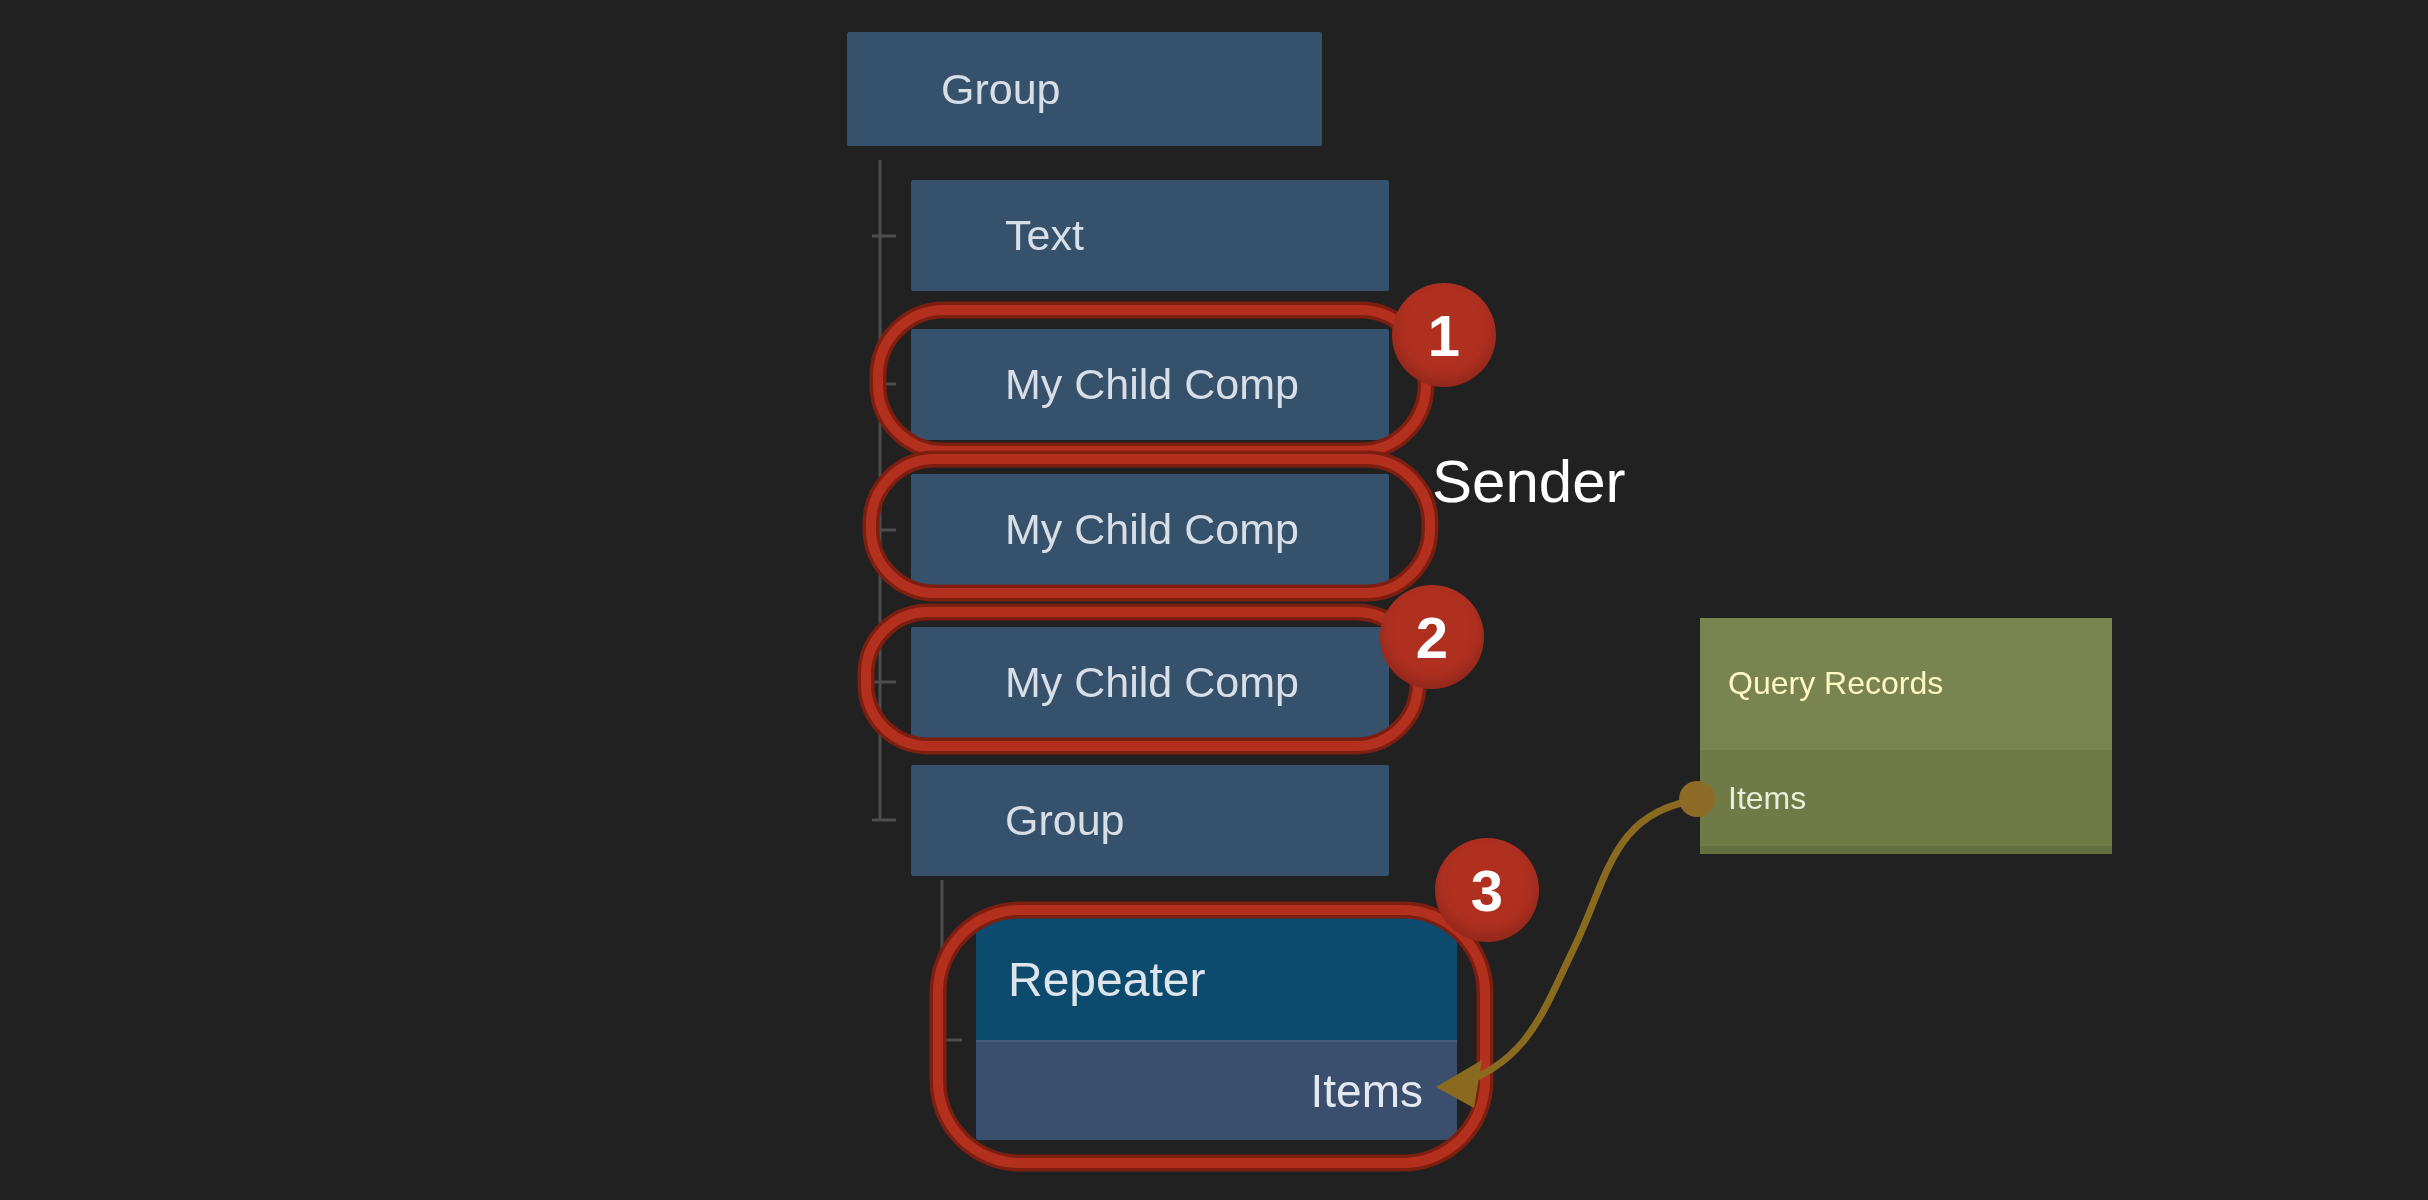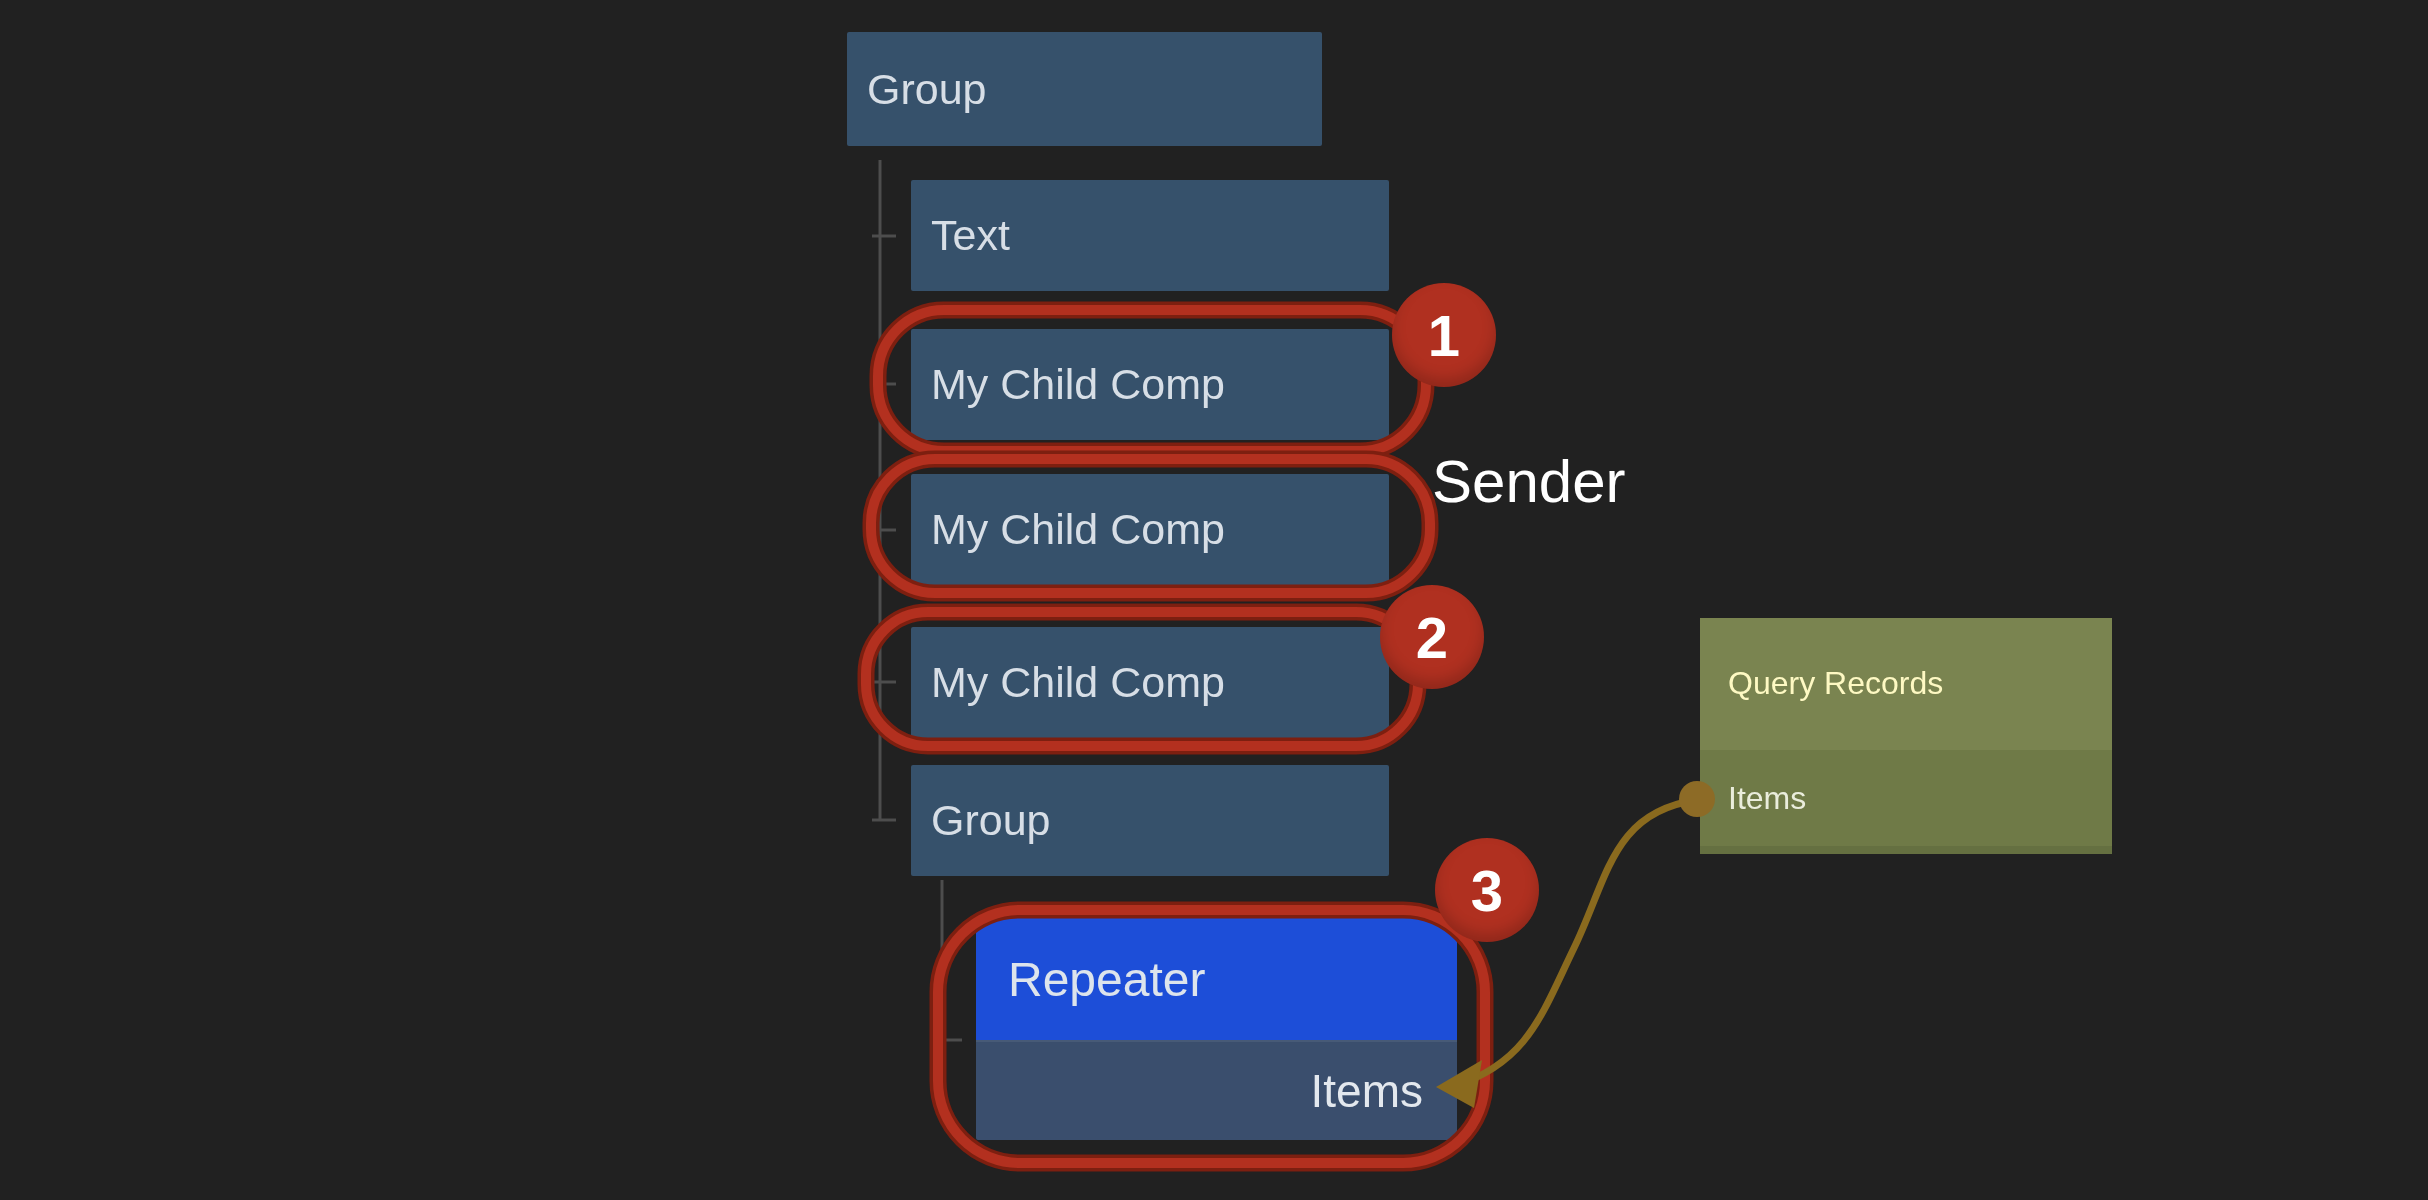--- a/index.html
+++ b/index.html
@@ -7,34 +7,34 @@
     position:relative;width:2428px;height:1200px;overflow:hidden;
     background:#212121;
     font-family:"Liberation Sans", sans-serif;
   }
   
   .node{
     position:absolute;background:#36516b;border-radius:2px;
     display:flex;align-items:center;
     color:#d7dee6;font-size:43px;z-index:2;
   }
-  .node .node-label{padding-left:20px;white-space:nowrap;}
+  .node .node-label{padding-left:50px;white-space:nowrap;margin-left:44px;}
   #node-0{left:847px;top:32px;width:475px;height:114px;}
   #node-1{left:911px;top:180px;width:478px;height:111px;}
   #node-2{left:911px;top:329px;width:478px;height:111px;}
   #node-3{left:911px;top:474px;width:478px;height:111px;}
   #node-4{left:911px;top:627px;width:478px;height:111px;}
   #node-5{left:911px;top:765px;width:478px;height:111px;}
   
   #repeater{
     position:absolute;left:976px;top:918px;width:481px;height:222px;
     z-index:2;border-radius:2px;overflow:hidden;display:flex;flex-direction:column;
   }
   .rep-header{
-    height:122px;background:#1d4ed8;display:flex;align-items:center;
+    height:122px;background:#0c4a6e;display:flex;align-items:center;
     color:#dde4ec;font-size:48px;
   }
   .rep-header .node-label{padding-left:32px;}
   .rep-body{
     flex:1;background:#3a4e6d;border-top:2px solid rgba(255,255,255,0.07);
     display:flex;align-items:center;justify-content:flex-end;
     color:#e3e8ee;font-size:46px;
   }
   .rep-body .port-label{padding-right:34px;}
   

